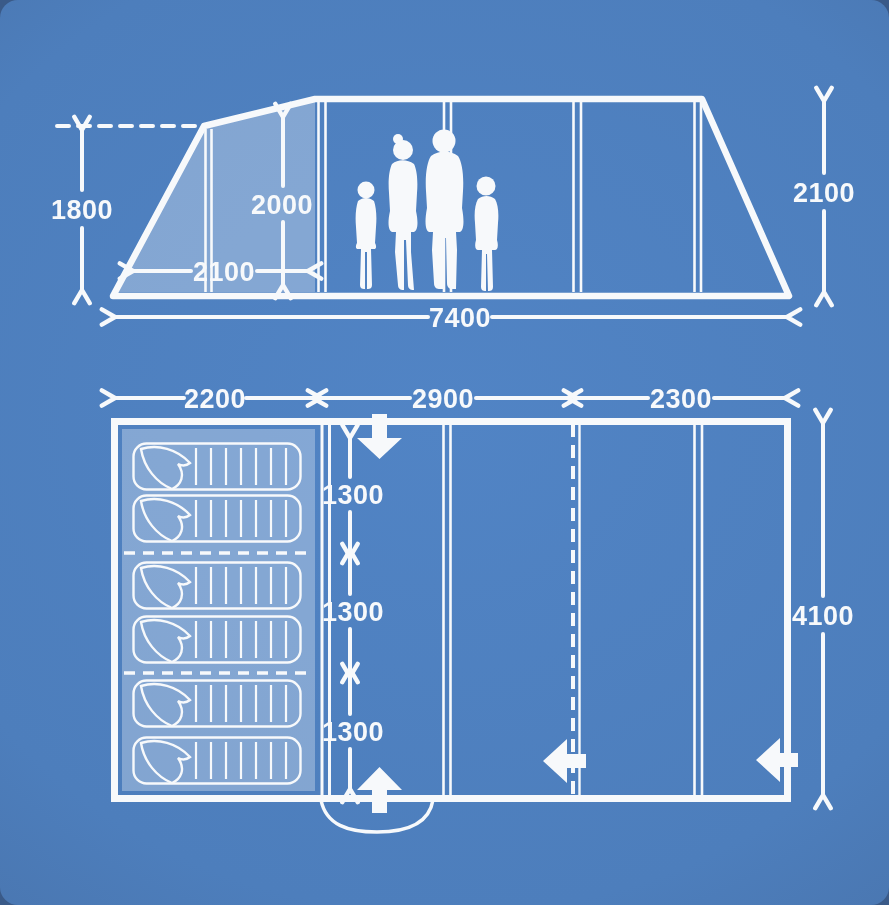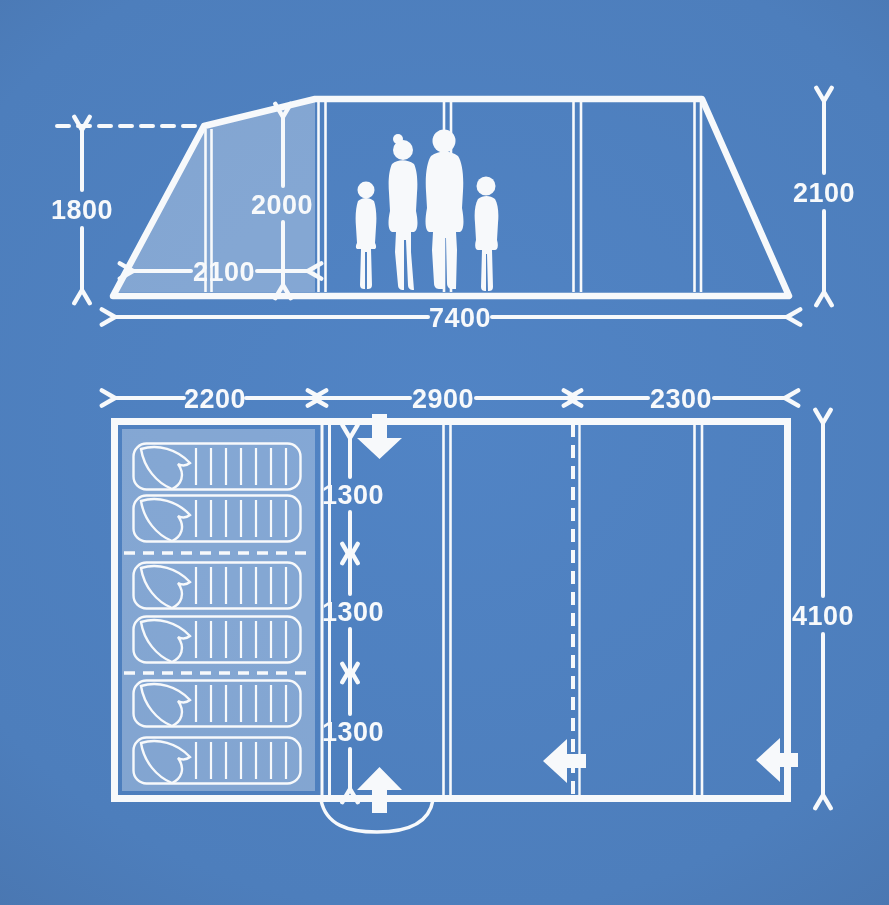--- a/index.html
+++ b/index.html
@@ -1,18 +1,19 @@
 <!DOCTYPE html>
 <html><head>
 <meta charset="utf-8">
 <style>
   html,body{margin:0;padding:0;background:#3a5a88;}
   .stage{
     position:relative;width:889px;height:905px;overflow:hidden;
     background:radial-gradient(115% 100% at 50% 46%, #5184c5 0%, #4d7ebc 55%, #44699c 100%);
+    border-radius:18px;
   }
   svg{display:block;}
   .w{stroke:#f7f9fb;fill:none;}
   .outline{stroke-width:6.5;stroke-linejoin:round;stroke-linecap:round;}
   .wall{stroke-width:7;}
   .pole{stroke-width:2.6;}
   .pole3{stroke-width:3;}
   .thin{stroke-width:2.4;}
   .dim{stroke:#f7f9fb;stroke-width:4;fill:none;stroke-linecap:round;}
   .dash-ridge{stroke-width:4;stroke-dasharray:12 9;stroke-linecap:round;}

